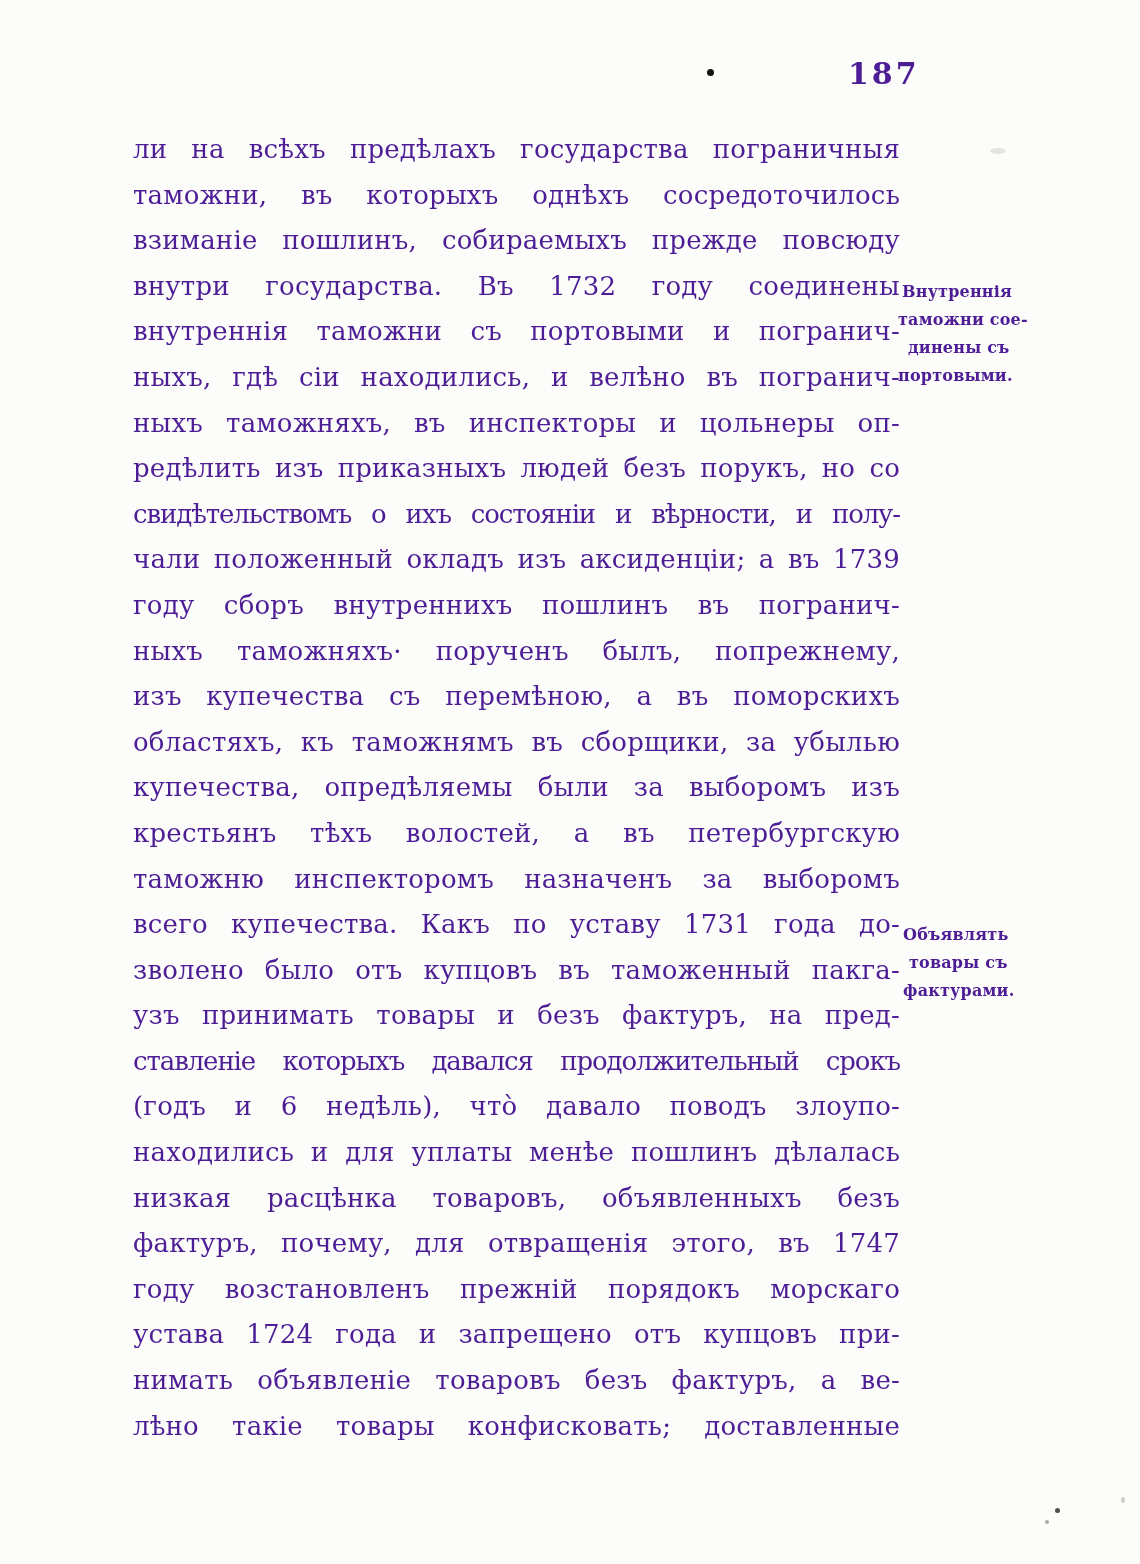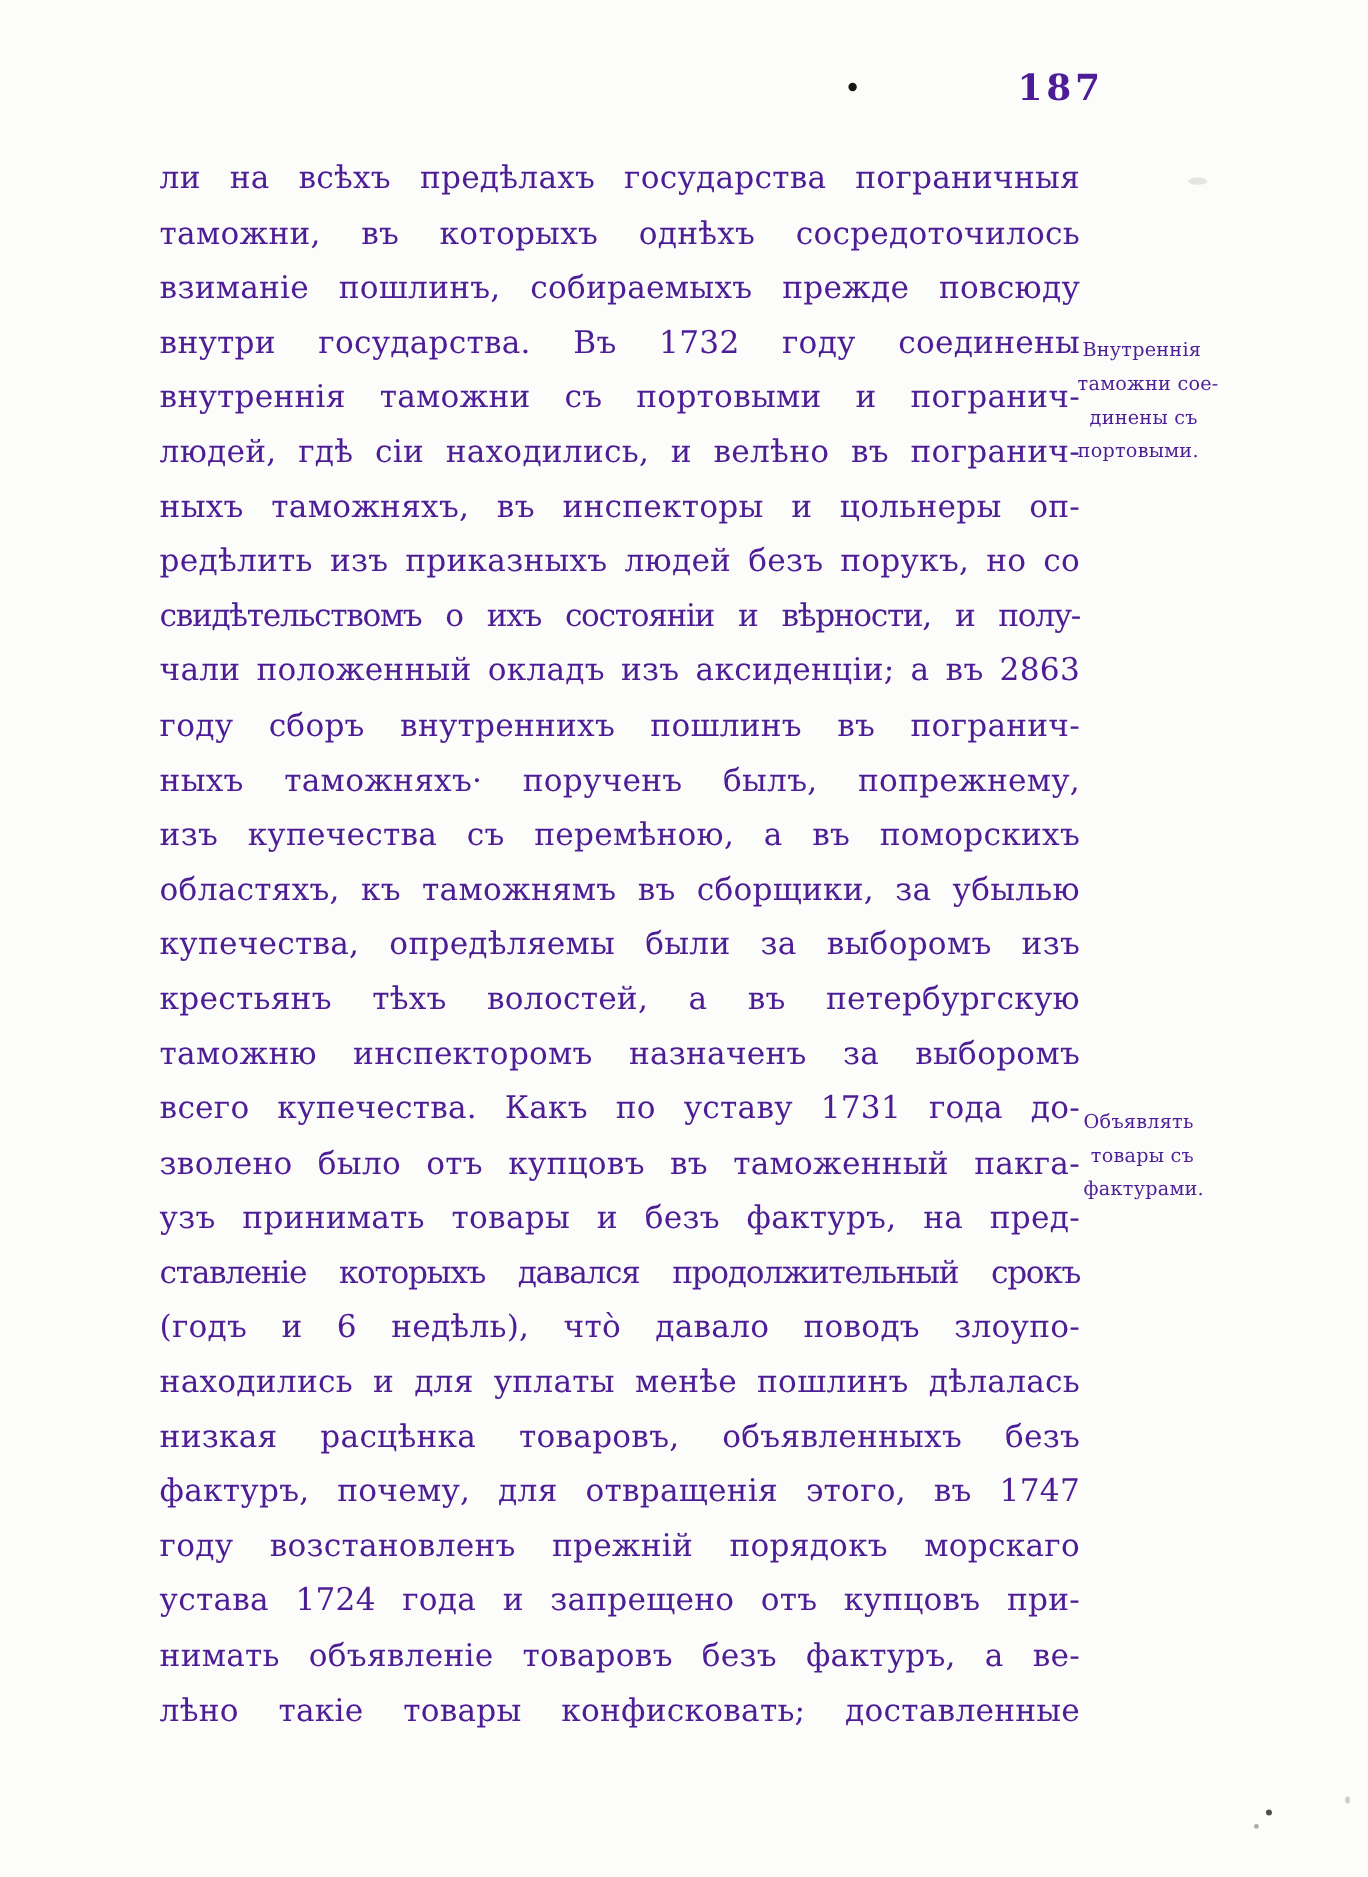--- a/index.html
+++ b/index.html
@@ -45,21 +45,21 @@
     text-align: justify;
     text-align-last: justify;
   }
   
   .body-text .line:nth-child(9),
   .body-text .line:nth-child(21) { letter-spacing: -1.1px; }
   .margin-note {
     position: absolute;
     width: 142px;
     font-size: 16px;
-    font-weight: 400;
+    font-weight: 700;
     line-height: 28px;
     letter-spacing: 0.2px;
   }
   .margin-note .mline { white-space: nowrap; }
   .note-1 { left: 898px; top: 278px; }
   .note-1 .mline:nth-child(1) { padding-left: 4px; }
   .note-1 .mline:nth-child(3) { padding-left: 10px; }
   .note-2 { left: 903px; top: 921px; }
   .note-2 .mline:nth-child(2) { padding-left: 6px; }
 </style>
@@ -72,25 +72,25 @@
 
   <div class="ink-dot dot-top"></div>
   <div class="ink-dot smudge"></div>
 
   <div class="body-text">
     <div class="line">ли на всѣхъ предѣлахъ государства пограничныя</div>
     <div class="line">таможни, въ которыхъ однѣхъ сосредоточилось</div>
     <div class="line">взиманіе пошлинъ, собираемыхъ прежде повсюду</div>
     <div class="line">внутри государства. Въ 1732 году соединены</div>
     <div class="line">внутреннія таможни съ портовыми и погранич-</div>
-    <div class="line">людей, гдѣ сіи находились, и велѣно въ погранич-</div>
+    <div class="line">ныхъ, гдѣ сіи находились, и велѣно въ погранич-</div>
     <div class="line">ныхъ таможняхъ, въ инспекторы и цольнеры оп-</div>
     <div class="line">редѣлить изъ приказныхъ людей безъ порукъ, но со</div>
     <div class="line">свидѣтельствомъ о ихъ состояніи и вѣрности, и полу-</div>
-    <div class="line">чали положенный окладъ изъ аксиденціи; а въ 2863</div>
+    <div class="line">чали положенный окладъ изъ аксиденціи; а въ 1739</div>
     <div class="line">году сборъ внутреннихъ пошлинъ въ погранич-</div>
     <div class="line">ныхъ таможняхъ· порученъ былъ, попрежнему,</div>
     <div class="line">изъ купечества съ перемѣною, а въ поморскихъ</div>
     <div class="line">областяхъ, къ таможнямъ въ сборщики, за убылью</div>
     <div class="line">купечества, опредѣляемы были за выборомъ изъ</div>
     <div class="line">крестьянъ тѣхъ волостей, а въ петербургскую</div>
     <div class="line">таможню инспекторомъ назначенъ за выборомъ</div>
     <div class="line">всего купечества. Какъ по уставу 1731 года до-</div>
     <div class="line">зволено было отъ купцовъ въ таможенный пакга-</div>
     <div class="line">узъ принимать товары и безъ фактуръ, на пред-</div>

